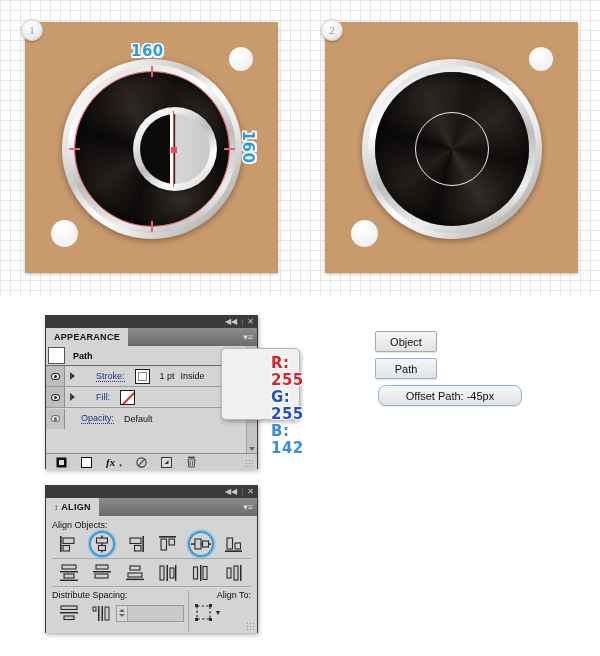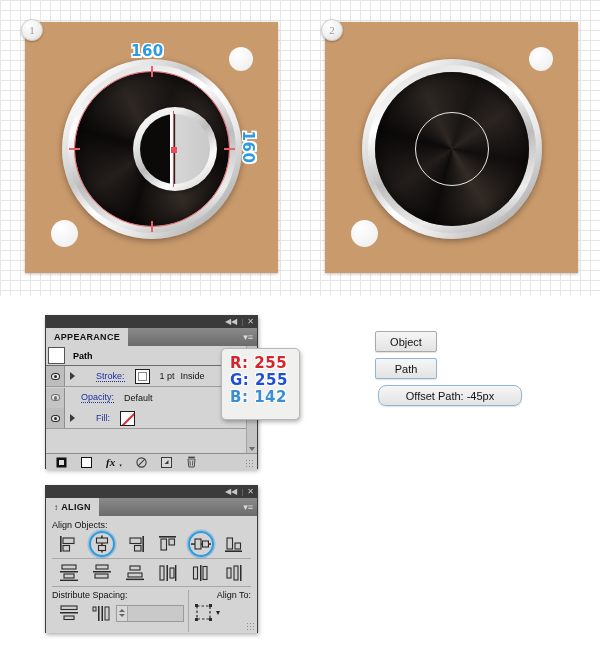--- a/index.html
+++ b/index.html
@@ -180,20 +180,21 @@
   .rgb-tip {
     position: absolute;
     background: #f0f0ee; border: 1px solid #b8b8b8; border-radius: 5px;
     box-shadow: 1px 2px 4px rgba(0,0,0,0.3);
     padding: 6px 8px;
   }
   .rgb-line {
     font-family: "DejaVu Sans", sans-serif; font-weight: bold; font-size: 15px;
     line-height: 17px; letter-spacing: 0.5px;
     text-shadow: -1px -1px 0 #fff, 1px -1px 0 #fff, -1px 1px 0 #fff, 1px 1px 0 #fff;
+    margin-left: 41px;
   }
 
   
   .menu-btn {
     position: absolute;
     background: linear-gradient(to bottom,#f6f6f6,#e3e3e3);
     border: 1px solid #a9a9a9; border-radius: 2px;
     font-size: 11px; color: #111;
     display: flex; align-items: center; justify-content: center;
     box-shadow: 0 1px 1px rgba(0,0,0,0.12);
@@ -308,35 +309,35 @@
           </div>
         <div class="tri"></div>
         <span class="row-label">Stroke:</span>
         <div class="sw-box">
             <div class="inner"></div>
           </div>
         <span class="row-value">1 pt</span>
         <span class="row-value2">Inside</span>
       </div>
 
-      <div class="app-row" style="border-bottom:none;">
-        <div class="eye-cell dim">
-            <div class="disc"></div>
-          </div>
-        <span class="row-label" style="margin-left:16px;">Opacity:</span>
-        <span class="row-value">Default</span>
-      </div>
-
       <div class="app-row">
         <div class="eye-cell">
             <div class="disc"></div>
           </div>
         <div class="tri"></div>
         <span class="row-label plain">Fill:</span>
         <div class="sw-none"></div>
+      </div>
+
+      <div class="app-row" style="border-bottom:none;">
+        <div class="eye-cell dim">
+            <div class="disc"></div>
+          </div>
+        <span class="row-label" style="margin-left:16px;">Opacity:</span>
+        <span class="row-value">Default</span>
       </div>
 
       <div class="app-scroll">
         <div class="arrow"></div>
       </div>
     </div>
 
     <div class="app-footer">
       <span class="fbtn">
         <svg width="11" height="11" viewBox="0 0 11 11">

